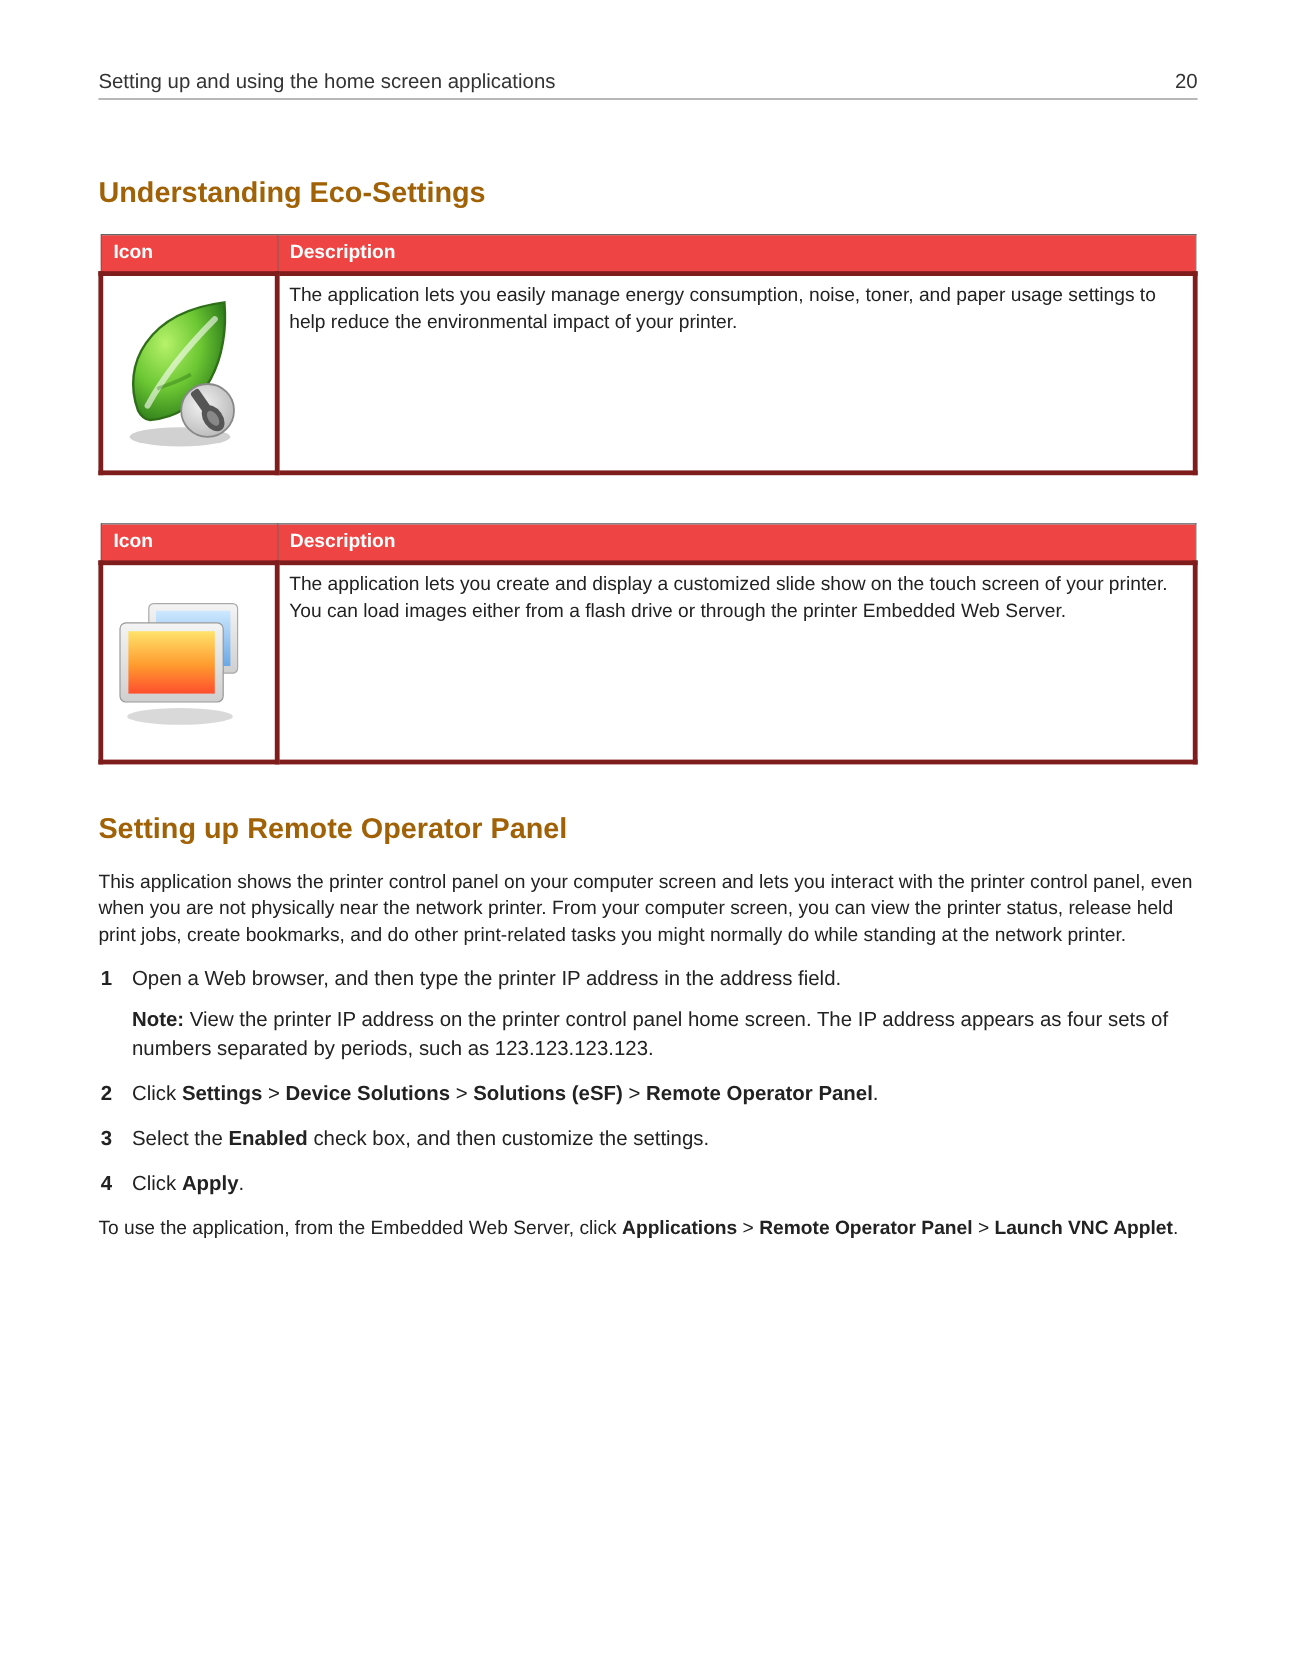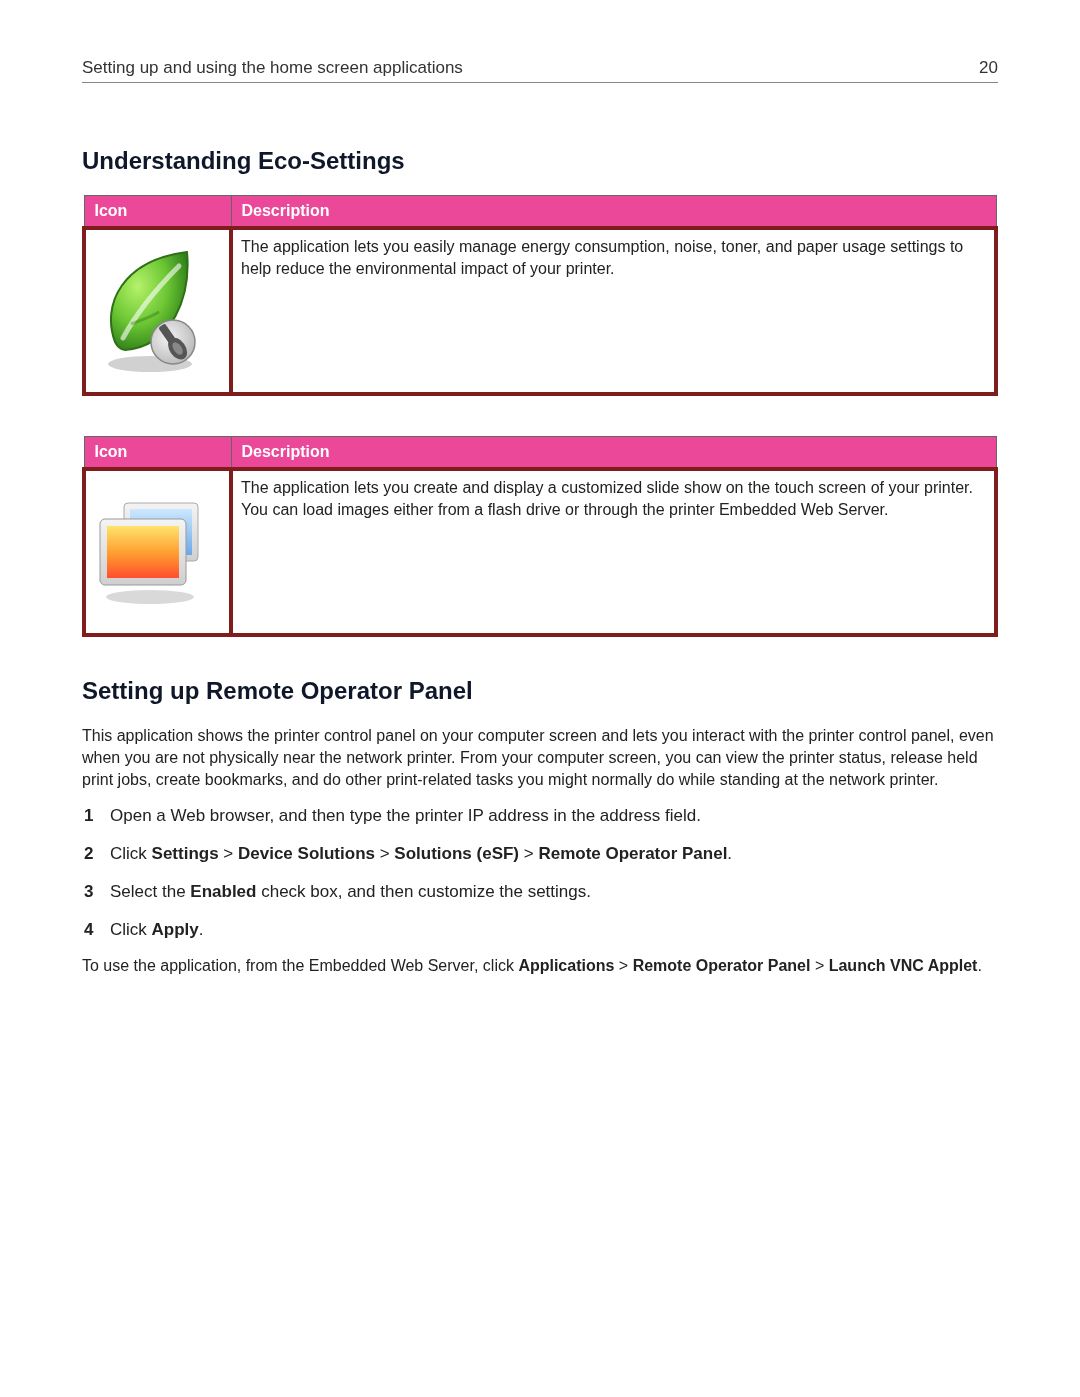--- a/index.html
+++ b/index.html
@@ -22,30 +22,30 @@
     border-bottom: 1px solid #888;
     padding-bottom: 4px;
     margin-bottom: 64px;
     font-size: 17px;
     color: #333;
   }
   h2.section-heading {
     font-size: 24px;
     font-weight: 700;
     margin: 0 0 20px 0;
-    color: #0f172a;
+    color: #a16207;
   }
   table.icon-table {
     width: 100%;
     border-collapse: collapse;
     margin-bottom: 40px;
   }
   table.icon-table th {
     text-align: left;
-    background: #ec4899;
+    background: #ef4444;
     color: #fff;
     font-weight: 700;
     font-size: 16px;
     padding: 6px 10px;
     border: 1px solid #666;
   }
   table.icon-table th.col-icon { width: 126px; }
   table.icon-table td {
     border: 4px solid #7f1d1d;
     vertical-align: top;
@@ -189,20 +189,23 @@
     </tbody>
   </table>
 
   <h2 class="section-heading">Setting up Remote Operator Panel</h2>
 
   <p class="body-text">This application shows the printer control panel on your computer screen and lets you interact with the printer control panel, even when you are not physically near the network printer. From your computer screen, you can view the printer status, release held print jobs, create bookmarks, and do other print-related tasks you might normally do while standing at the network printer.</p>
 
   <ol class="steps">
     <li>
       <span>Open a Web browser, and then type the printer IP address in the address field.</span>
+      <div class="note-block">
+        <b>Note:</b><span> View the printer IP address on the printer control panel home screen. The IP address appears as four sets of numbers separated by periods, such as 123.123.123.123.</span>
+      </div>
     </li>
     <li>
       <span>Click </span><b>Settings</b><span> &gt; </span><b>Device Solutions</b><span> &gt; </span><b>Solutions (eSF)</b><span> &gt; </span><b>Remote Operator Panel</b><span>.</span>
     </li>
     <li>
       <span>Select the </span><b>Enabled</b><span> check box, and then customize the settings.</span>
     </li>
     <li>
       <span>Click </span><b>Apply</b><span>.</span>
     </li>

